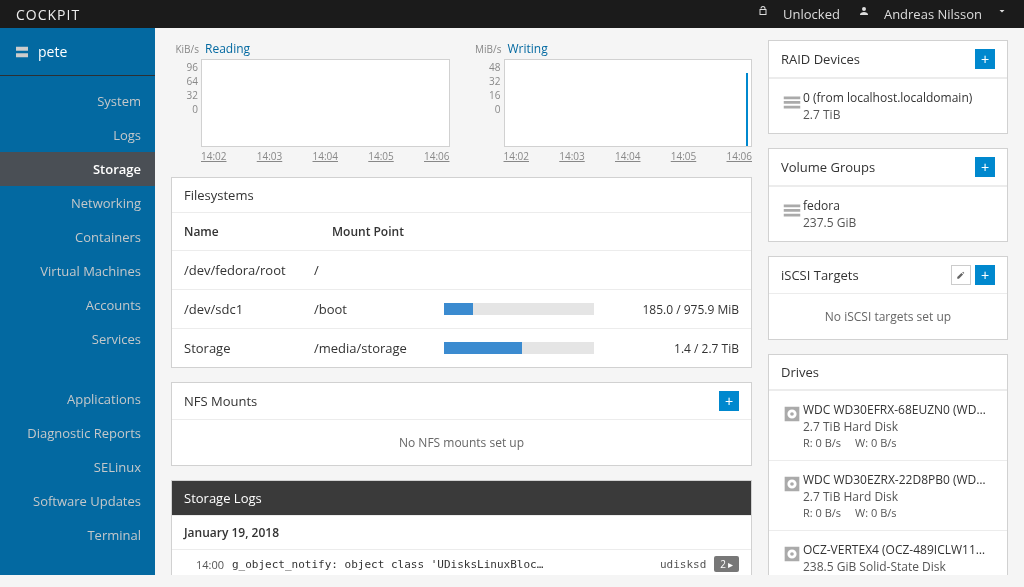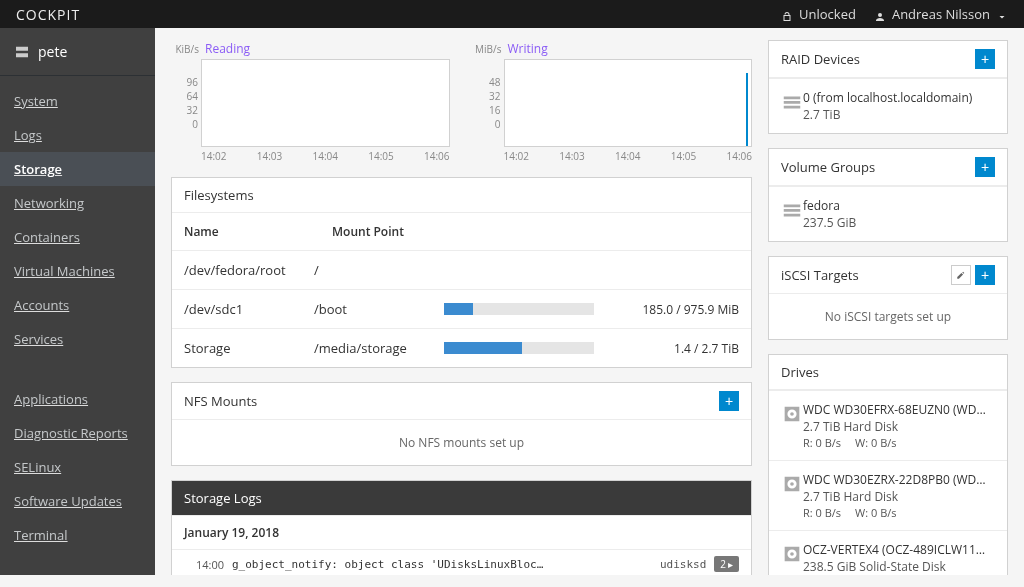--- a/index.html
+++ b/index.html
@@ -1,40 +1,40 @@
 <!DOCTYPE html>
 <html><head>
 <meta charset="utf-8">
 <style>
 * { box-sizing: border-box; margin: 0; padding: 0; }
 body { font-family: "Open Sans", sans-serif; font-size: 13px; color: #333; background: #f5f5f5; width: 1024px; height: 587px; overflow: hidden; }
 .topbar { background: #1b1b1b; color: #ddd; height: 28px; display: flex; align-items: center; padding: 0 16px; }
 .brand { font-size: 14px; letter-spacing: 1px; color: #eee; }
 .topbar-spacer { flex: 1; }
-.topbar-item { display: flex; align-items: flex-end; gap: 6px; margin-left: 18px; font-size: 13px; color: #ddd; cursor: pointer; }
+.topbar-item { display: flex; align-items: flex-start; gap: 14px; margin-left: 18px; font-size: 13px; color: #ddd; cursor: pointer; }
 .topbar-item svg { width: 12px; height: 12px; fill: #ddd; }
 .container { display: flex; height: 547px; }
-.sidebar { width: 155px; background: #404040; color: #ddd; overflow-y: auto; }
+.sidebar { width: 155px; background: #0369a1; color: #ddd; overflow-y: auto; text-align: right; }
 .host-label { display: flex; align-items: center; gap: 8px; padding: 14px 14px; color: #fff; font-size: 14px; border-bottom: 1px solid #2c3034; }
 .host-label svg { width: 16px; height: 16px; fill: #ccc; }
-.nav-group { padding: 8px 0; text-decoration: underline; }
+.nav-group { padding: 8px 0; }
 .nav-item { padding: 8px 14px; cursor: pointer; font-size: 13px; color: #c5c8ca; }
 .nav-item.active { background: #4a4f55; color: #fff; font-weight: 600; }
 .nav-sep { height: 10px; }
 .main { flex: 1; overflow-y: auto; padding: 12px 16px; display: flex; gap: 16px; }
 .col-left { flex: 1; min-width: 0; }
 .col-right { width: 240px; }
 .charts-row { display: flex; gap: 24px; margin-bottom: 14px; }
 .chart-box { flex: 1; }
-.chart-title { font-size: 12px; color: #8b5cf6; margin-bottom: 2px; }
+.chart-title { font-size: 12px; color: #0369a1; margin-bottom: 2px; }
 .chart-unit { font-size: 10px; color: #888; text-align: right; display: inline-block; width: 28px; }
 .chart-title-row { display: flex; align-items: baseline; gap: 6px; }
 .chart-area { border: 1px solid #d1d1d1; height: 88px; position: relative; background: #fff; }
-.chart-ylabels { position: absolute; left: -30px; top: 0; bottom: 0; width: 26px; display: flex; flex-direction: column; justify-content: center; font-size: 10px; color: #888; text-align: right; }
-.chart-xlabels { display: flex; justify-content: space-between; font-size: 10px; color: #888; padding: 2px 0 0 0; }
+.chart-ylabels { position: absolute; left: -30px; top: 0; bottom: 0; width: 26px; display: flex; flex-direction: column; justify-content: flex-start; font-size: 10px; color: #888; text-align: right; }
+.chart-xlabels { display: flex; justify-content: space-between; font-size: 10px; color: #888; padding: 2px 0 0 0; text-decoration: underline; }
 .chart-container { margin-left: 30px; }
 .chart-bar-writing { position: absolute; right: 3px; bottom: 0; width: 2px; height: 85%; background: #0088ce; }
 .panel { border: 1px solid #d1d1d1; background: #fff; margin-bottom: 14px; }
 .panel-head { padding: 8px 12px; border-bottom: 1px solid #ececec; font-size: 13px; display: flex; align-items: center; }
 .panel-head .spacer { flex: 1; }
 .panel-head-dark { background: #3a3a3a; color: #fff; }
 .btn-add { width: 20px; height: 20px; background: #0088ce; color: #fff; display: inline-flex; align-items: center; justify-content: center; font-size: 14px; border: none; cursor: pointer; }
 .btn-edit { width: 20px; height: 20px; background: #fff; border: 1px solid #ccc; display: inline-flex; align-items: center; justify-content: center; cursor: pointer; margin-right: 4px; }
 .btn-edit svg { width: 10px; height: 10px; fill: #666; }
 .fs-header, .fs-row { display: flex; padding: 10px 12px; border-bottom: 1px solid #ececec; align-items: center; }

